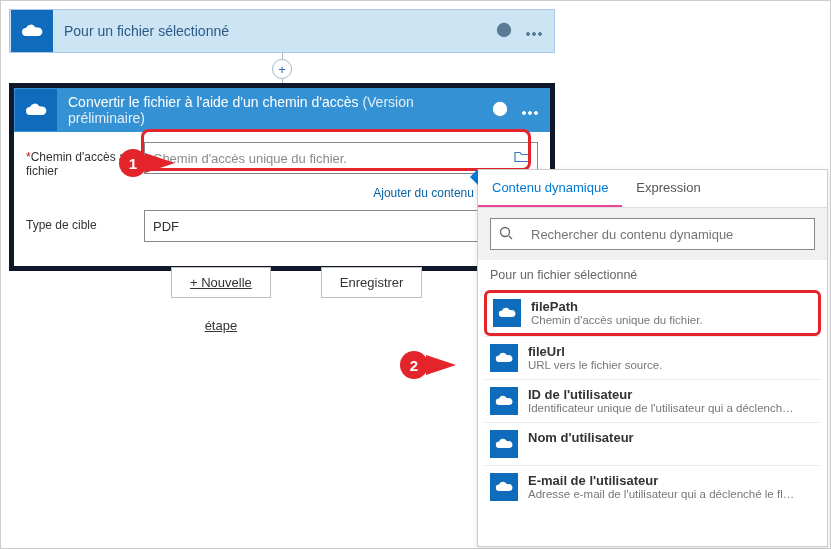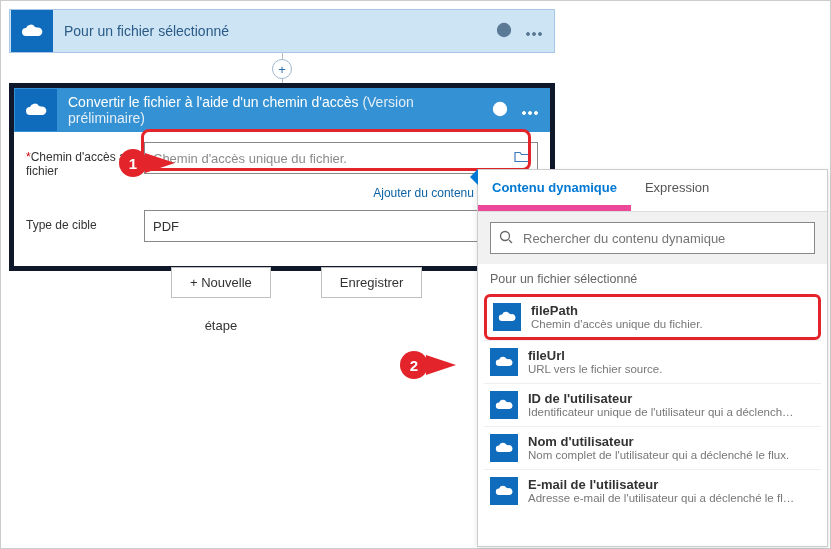--- a/index.html
+++ b/index.html
@@ -88,25 +88,25 @@
     border: 1px solid #ccc; background: #fff; display: flex; flex-direction: column;
     box-shadow: 0 2px 6px rgba(0,0,0,.1);
   }
   .dc-top {
     background: #0078d4; color: #fff; padding: 10px 12px; font-size: 12.5px; display: flex;
     justify-content: space-between; gap: 8px;
   }
   .dc-top .hide { white-space: nowrap; }
   .dc-tabs { display: flex; border-bottom: 1px solid #ddd; }
   .dc-tab { padding: 10px 14px; font-size: 13px; color: #555; cursor: pointer; }
-  .dc-tab.active { border-bottom: 6px solid #ec4899; color: #0078d4; font-weight: 700; }
+  .dc-tab.active { border-bottom: 2px solid #ec4899; color: #0078d4; font-weight: 400; }
   .dc-search-wrap { padding: 10px 12px; background: #f1f1f1; }
   .dc-search {
     display: flex; align-items: center; background: #fff; border: 1px solid #8a8886;
-    height: 32px; padding: 0 8px; gap: 8px;
+    height: 32px; padding: 0 8px; gap: 16px;
   }
   .dc-search input { border: none; outline: none; flex: 1; font-size: 13px; }
   .dc-section-title { padding: 8px 12px; color: #666; font-size: 12.5px; }
   .dc-list { overflow-y: auto; flex: 1; padding: 0 6px 6px; }
   .dc-item {
     display: flex; gap: 10px; padding: 7px 6px; border-top: 1px solid #eee; align-items: flex-start;
   }
   .dc-item:first-child { border-top: 1px solid #eee; }
   .dc-item .tile {
     width: 28px; height: 28px; background: #0f6cbd; flex: 0 0 auto;
@@ -216,21 +216,21 @@
 
   <div class="highlight1"></div>
   <div class="callout" style="left:118px; top:148px;">
       <span>1</span>
     </div>
   <div class="callout" style="left:399px; top:350px;">
       <span>2</span>
     </div>
 
   <div class="buttons-row">
-    <div style="text-align:center;">
+    <div style="text-align:center;text-decoration:underline;">
       <div class="btn"><span>+ Nouvelle</span></div>
       <div class="btn-sub">étape</div>
     </div>
     <div>
       <div class="btn"><span>Enregistrer</span></div>
     </div>
   </div>
 
   <div class="dc-panel">
     <div class="dc-pointer"></div>
@@ -285,21 +285,20 @@
         </div>
       </div>
       <div class="dc-item">
         <div class="tile">
           <svg width="18" height="12" viewBox="0 0 22 14">
               <path d="M5 12a4 4 0 010-8 5 5 0 019-1 4 4 0 012 .6A3.5 3.5 0 0118 12H5z" fill="#fff"></path>
             </svg>
         </div>
         <div class="txt">
           <div class="name">Nom d'utilisateur</div>
-          <div class="desc">Nom complet de l'utilisateur qui a déclenché le flux.</div>
         </div>
       </div>
       <div class="dc-item">
         <div class="tile">
           <svg width="18" height="12" viewBox="0 0 22 14">
               <path d="M5 12a4 4 0 010-8 5 5 0 019-1 4 4 0 012 .6A3.5 3.5 0 0118 12H5z" fill="#fff"></path>
             </svg>
         </div>
         <div class="txt">
           <div class="name">E-mail de l'utilisateur</div>

